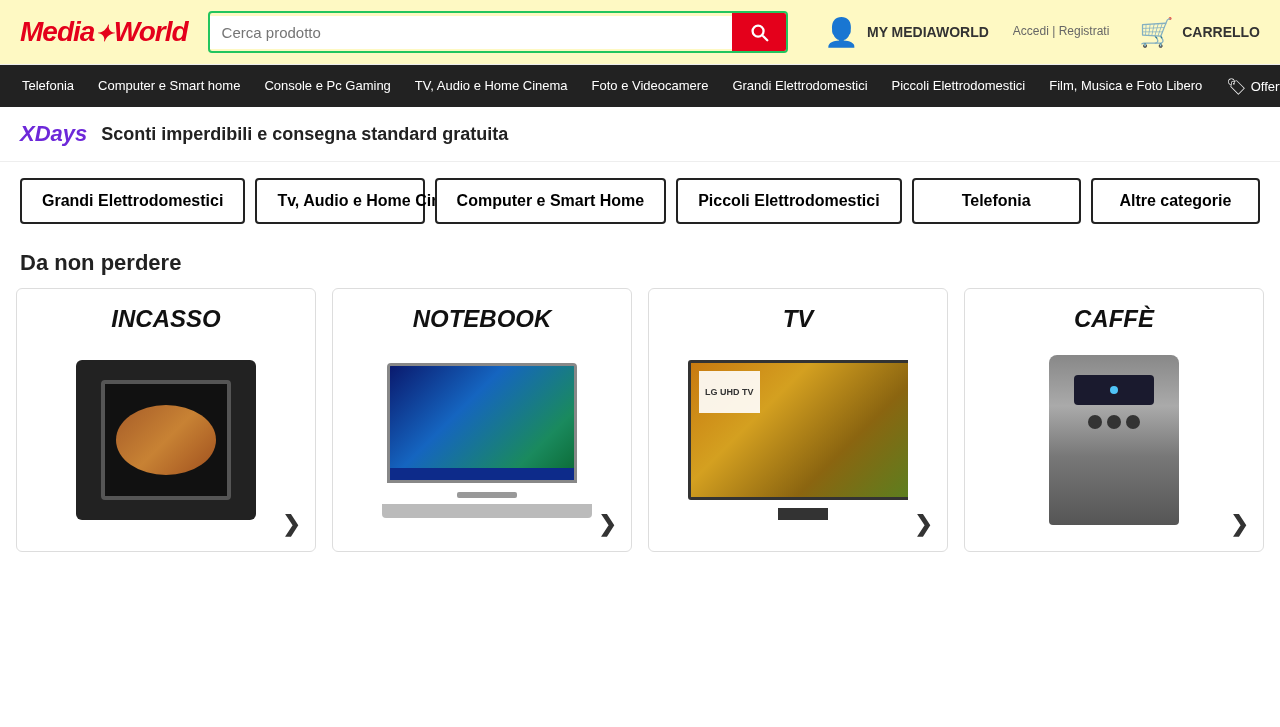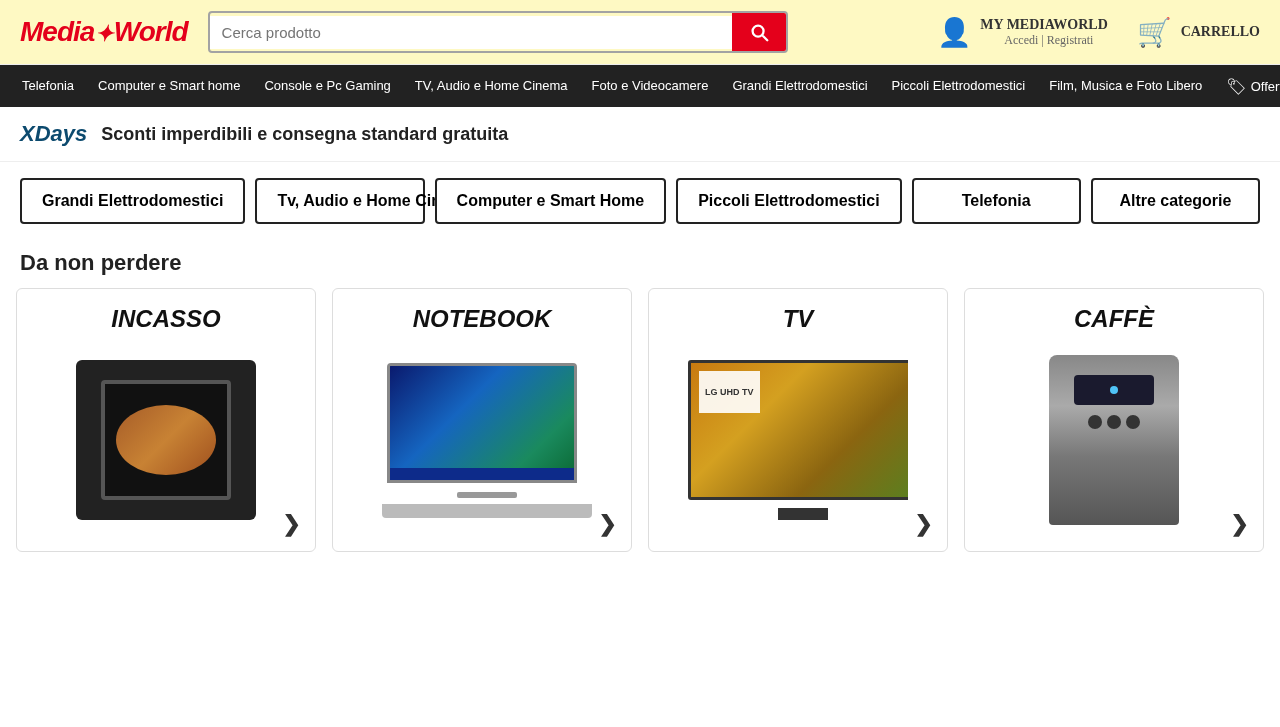--- a/index.html
+++ b/index.html
@@ -30,21 +30,21 @@
     .logo-star {
       display: inline-block;
       color: #e4001b;
       font-size: 22px;
       margin: 0 1px;
     }
     .search-bar {
       flex: 1;
       display: flex;
       align-items: center;
-      border: 2px solid #a3a3a3;
+      border: 2px solid #22c55e;
       border-radius: 4px;
       overflow: hidden;
       max-width: 580px;
       margin-right: auto;
     }
     .search-input {
       flex: 1;
       border: none;
       outline: none;
       padding: 8px 12px;
@@ -78,22 +78,21 @@
       cursor: pointer;
       text-decoration: none;
       color: #333;
     }
     .header-action-icon {
       font-size: 28px;
       color: #555;
     }
     .header-action-text {
       display: flex;
-      flex-direction: column;
-      font-family: Liberation Serif, serif;
+      flex-direction: row;
     }
     .header-action-title {
       font-weight: 700;
       font-size: 14px;
       color: #333;
       text-transform: uppercase;
     }
     .header-action-sub {
       font-size: 12px;
       color: #666;
@@ -135,21 +134,21 @@
       background: #fff;
       padding: 14px 20px;
       display: flex;
       align-items: center;
       gap: 14px;
       border-bottom: 1px solid #eee;
     }
     .xdays-label {
       font-size: 22px;
       font-weight: 900;
-      color: #0c4a6e;
+      color: #6d28d9;
       font-style: italic;
     }
     .xdays-text {
       font-size: 18px;
       font-weight: 700;
       color: #222;
     }
 
     
     .category-buttons {

